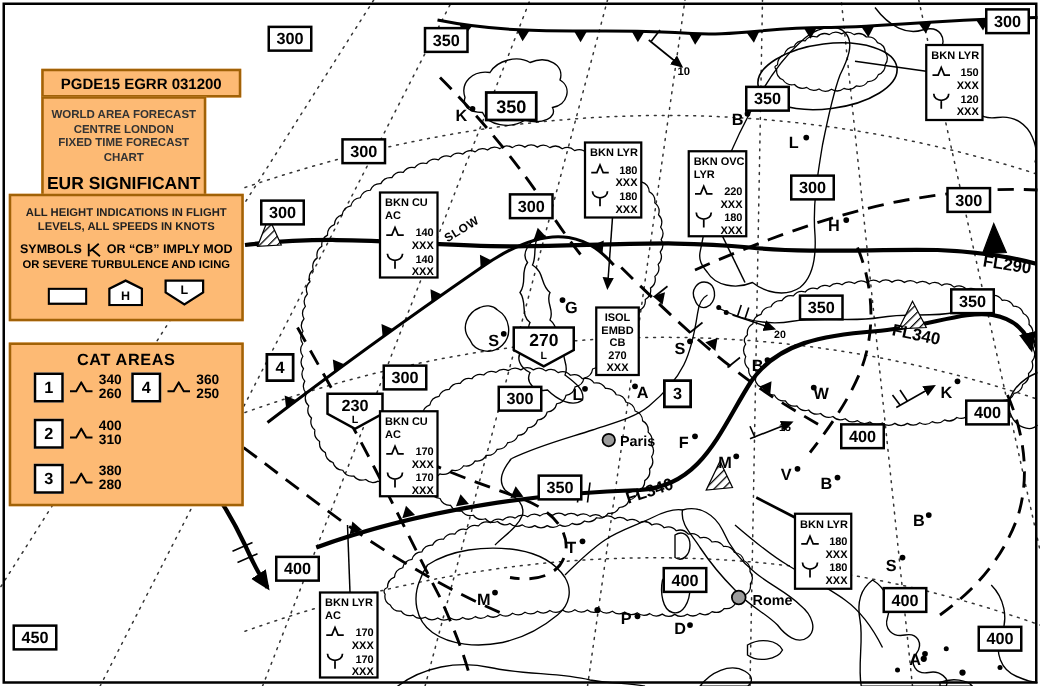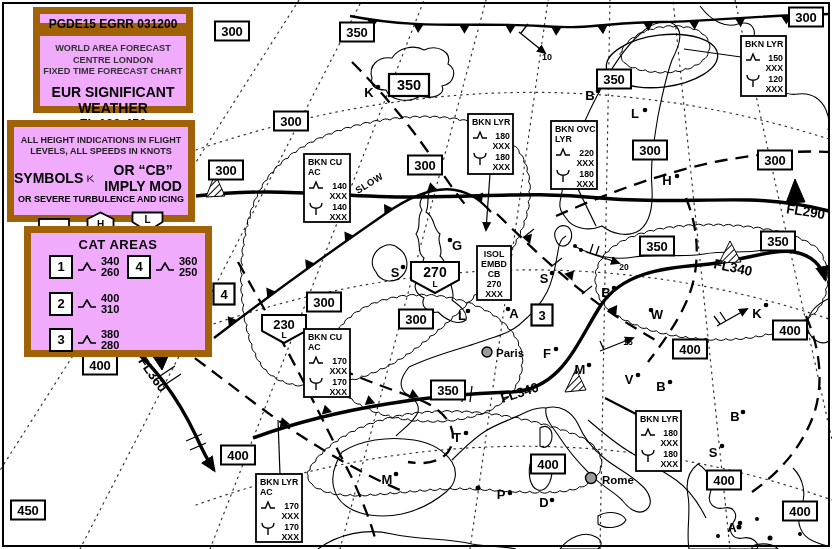--- a/index.html
+++ b/index.html
@@ -39,33 +39,33 @@
   .wx path{fill:none;stroke:#000;stroke-width:1.4;}
   .fl{font-size:13.5px;text-anchor:middle;}
   .wind{font-size:8.5px;text-anchor:middle;}
   .slow{font-size:9.5px;text-anchor:middle;letter-spacing:.5px;}
   .city{fill:#9c9c9c;stroke:#000;stroke-width:1.4;}
   .cityname{font-size:11.5px;}
   .pen{fill:#000;stroke:#000;stroke-width:1;}
   .penh{fill:url(#hatch);stroke:#000;stroke-width:1;}
 
   
-  .lg{position:absolute;background:#f0abfc;border:7px solid #a16207;box-sizing:border-box;z-index:30;text-align:center;}
+  .lg{position:absolute;background:#fdba74;border:2px solid #a16207;box-sizing:border-box;z-index:30;text-align:center;margin-top:48px;}
   #title-box{left:33px;top:7px;width:160px;height:23px;font-weight:bold;font-size:12px;line-height:21px;}
-  #wafc-box{left:33px;top:29px;width:160px;height:84px;padding-top:7px;}
+  #wafc-box{left:33px;top:29px;width:132px;height:84px;padding-top:7px;}
   #wafc-box .n{font-size:9.2px;line-height:11.5px;font-weight:bold;color:#333;}
   #wafc-box .b1{margin-top:6px;font-weight:bold;font-size:14px;}
   #wafc-box .b2{font-weight:bold;font-size:13px;}
   #wafc-box .b3{font-weight:bold;font-size:11px;}
-  #info-box{left:7px;top:120px;width:188px;height:102px;padding-top:8px;}
+  #info-box{left:7px;top:107px;width:188px;height:102px;padding-top:8px;}
   #info-box .n{font-size:9px;line-height:11px;font-weight:bold;color:#222;}
   #info-box .b{font-size:9px;line-height:11px;font-weight:bold;}
-  #info-box .symrow{display:flex;justify-content:center;align-items:center;gap:3px;margin-top:5px;font-weight:bold;font-size:14px;}
+  #info-box .symrow{display:flex;justify-content:center;align-items:center;gap:3px;margin-top:5px;font-weight:bold;font-size:10px;}
   #info-box .shapes{display:flex;justify-content:center;align-items:flex-end;gap:16px;margin-top:6px;}
-  #cat-box{left:24px;top:226px;width:188px;height:131px;}
+  #cat-box{left:7px;top:226px;width:188px;height:131px;}
   #cat-box .t{font-weight:bold;font-size:13px;margin-top:4px;letter-spacing:.5px;}
   .catitem{position:absolute;display:flex;align-items:center;gap:4px;}
   .numbox{width:20px;height:20px;border:2.5px solid #000;font-weight:bold;font-size:13px;line-height:20px;text-align:center;background:#fff;}
   .catnums{font-weight:bold;font-size:11px;line-height:11.5px;text-align:left;}
 </style>
 </head>
 <body>
 
 <div id="stage">
 <svg id="map" width="832" height="549" viewBox="0 0 832 549">

